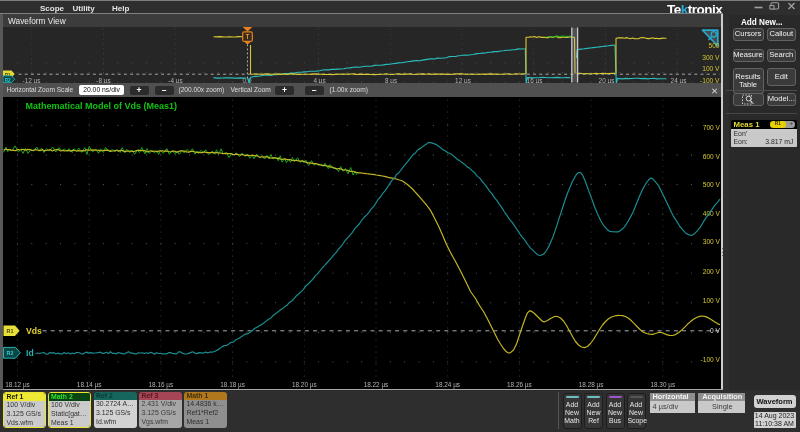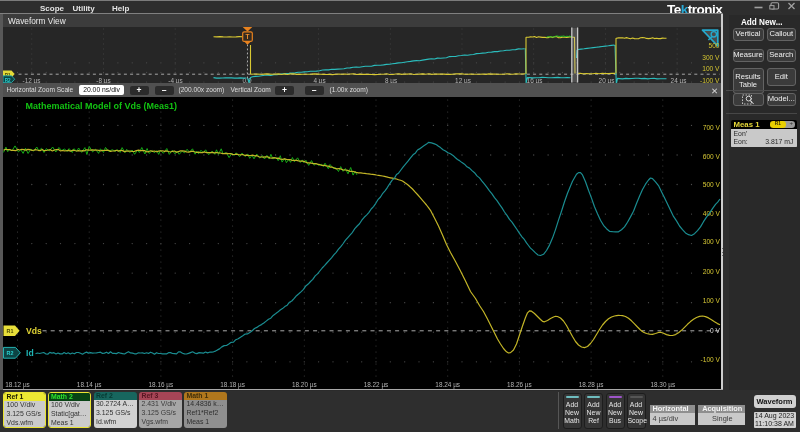--- a/index.html
+++ b/index.html
@@ -12,21 +12,21 @@
  font-size:7.6px;display:flex;align-items:center;justify-content:center;text-align:center;line-height:8px;}
 .zlab{position:absolute;color:#dedede;font-size:6.6px;top:3.2px;}
 .zbtn{position:absolute;top:2.6px;width:19px;height:9.4px;background:#2b2b2b;border-radius:2px;color:#fff;
  font-size:8.5px;font-weight:bold;text-align:center;line-height:8.5px;}
 .badge{position:absolute;top:391.5px;width:43px;height:36.5px;border-radius:3px;overflow:hidden;font-size:6.9px;}
 .bhead{height:8.8px;line-height:8.8px;padding-left:2.5px;font-weight:bold;white-space:nowrap;}
 .bbody{padding-left:2.5px;line-height:8.9px;white-space:nowrap;height:27.7px;}
 .addbtn{position:absolute;top:393px;width:19px;height:35.5px;background:#363636;border:1px solid #1d1d1d;
  border-radius:3px;color:#e6e6e6;font-size:6.9px;text-align:center;line-height:8px;padding-top:6.5px;}
 .addbtn .cl{position:absolute;top:2.2px;left:2px;right:2px;height:1.4px;border-radius:1px;}
-.ipanel{position:absolute;top:392.7px;height:20px;font-size:7.4px;overflow:hidden;margin-top:12px;}
+.ipanel{position:absolute;top:392.7px;height:20px;font-size:7.4px;overflow:hidden;}
 .ipanel .ih{height:8.7px;line-height:8.7px;background:#8f8f8f;color:#f4f4f4;padding-left:2.5px;font-weight:bold;white-space:nowrap;}
 .ipanel .ib{background:#c9c9c9;color:#3c3c3c;height:25.9px;padding:0.5px 0 0 2.5px;white-space:nowrap;}
 </style></head>
 <body>
 
 <div class="abs" style="left:0;top:0;width:800px;height:1px;background:#7c7c7c;z-index:5;"></div>
 <div class="abs" style="left:0;top:0;width:800px;height:13.5px;background:#2e2e2e;"></div>
 <div class="menuitem" style="left:27px;margin-top:12px;">File</div>
 <div class="menuitem" style="left:40px;">Scope</div>
 <div class="menuitem" style="left:72.5px;">Utility</div>
@@ -145,21 +145,21 @@
 
 <div class="abs" style="left:721.2px;top:14.4px;width:2px;height:376px;background:#cdcdcd;"></div>
 <div class="abs" style="left:721.6px;top:248px;width:1.2px;height:1.2px;background:#555;border-radius:50%;"></div>
 <div class="abs" style="left:721.6px;top:251.5px;width:1.2px;height:1.2px;background:#555;border-radius:50%;"></div>
 <div class="abs" style="left:721.6px;top:255px;width:1.2px;height:1.2px;background:#555;border-radius:50%;"></div>
 <div class="abs" style="left:2.5px;top:388.6px;width:721px;height:1.9px;background:#a8a8a8;"></div>
 
 <div class="abs" style="left:723.4px;top:13.5px;width:76.6px;height:377px;background:#2e2e2e;"></div>
 <div class="abs" style="left:728.5px;top:14.5px;width:71.5px;height:375px;background:#292929;"></div>
 <div class="abs" style="left:723.4px;top:14px;width:76.6px;text-align:center;color:#fff;font-weight:bold;font-size:8.2px;padding-top:3.5px;">Add New...</div>
-<div class="rbtn" style="left:732.5px;top:27.8px;width:31px;height:13.2px;">Vertical</div>
+<div class="rbtn" style="left:732.5px;top:27.8px;width:31px;height:13.2px;">Cursors</div>
 <div class="rbtn" style="left:766.5px;top:27.8px;width:29.5px;height:13.2px;">Callout</div>
 <div class="rbtn" style="left:732.5px;top:48.5px;width:31px;height:13px;">Measure</div>
 <div class="rbtn" style="left:766.5px;top:48.5px;width:29.5px;height:13px;">Search</div>
 <div class="rbtn" style="left:732.5px;top:68px;width:31px;height:26px;">Results<br>Table</div>
 <div class="rbtn" style="left:766.5px;top:68px;width:29.5px;height:17.5px;">Edit</div>
 <div class="abs" style="left:726px;top:90px;width:71px;height:1px;background:#4c4c4c;"></div>
 <div class="rbtn" style="left:732.5px;top:92.5px;width:31px;height:13.5px;">
 <svg width="14" height="11" viewBox="0 0 14 11">
       <rect x="1.5" y="1" width="9" height="9" fill="none" stroke="#cfcfcf" stroke-width="0.9" stroke-dasharray="1.6 1.4"></rect>
       <circle cx="7.6" cy="4.6" r="2.4" fill="none" stroke="#d6d6d6" stroke-width="1"></circle>

